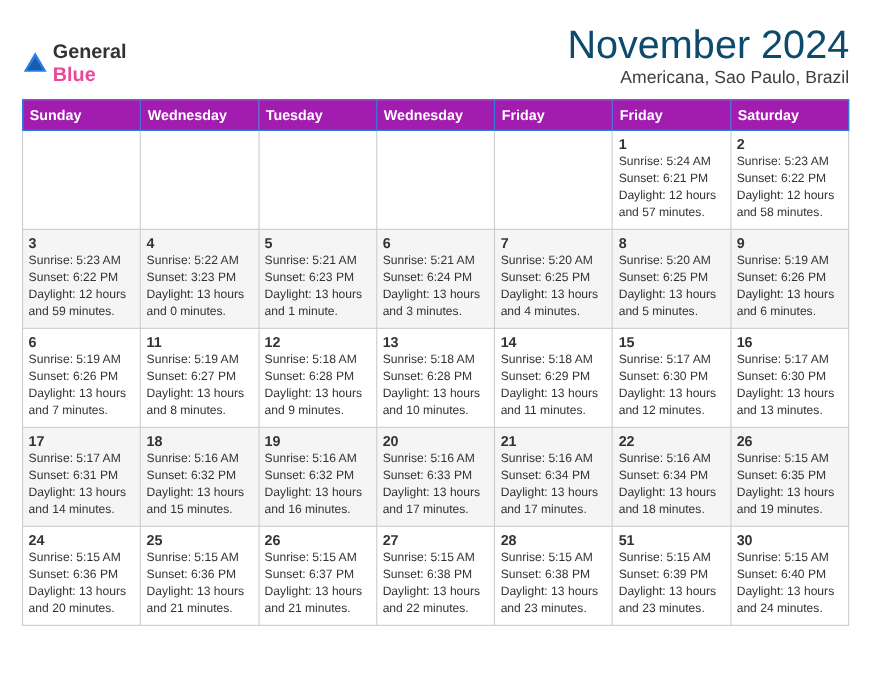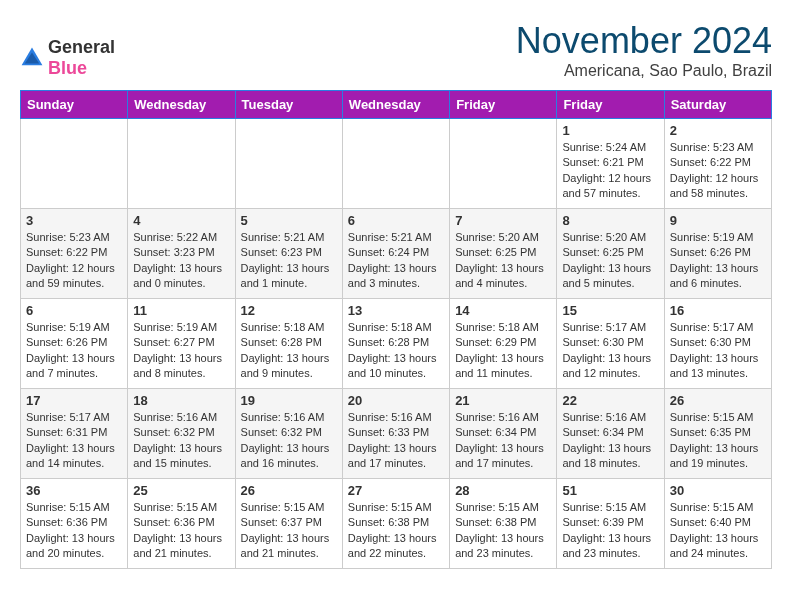--- a/index.html
+++ b/index.html
@@ -285,21 +285,21 @@
         <td>
           <div class="day-number">26</div>
           <div class="day-info" style="white-space: pre-line;">Sunrise: 5:15 AM
 Sunset: 6:35 PM
 Daylight: 13 hours
 and 19 minutes.</div>
         </td>
       </tr>
       <tr>
         <td>
-          <div class="day-number">36</div>
+          <div class="day-number">24</div>
           <div class="day-info" style="white-space: pre-line;">Sunrise: 5:15 AM
 Sunset: 6:36 PM
 Daylight: 13 hours
 and 20 minutes.</div>
         </td>
         <td>
           <div class="day-number">25</div>
           <div class="day-info" style="white-space: pre-line;">Sunrise: 5:15 AM
 Sunset: 6:36 PM
 Daylight: 13 hours

